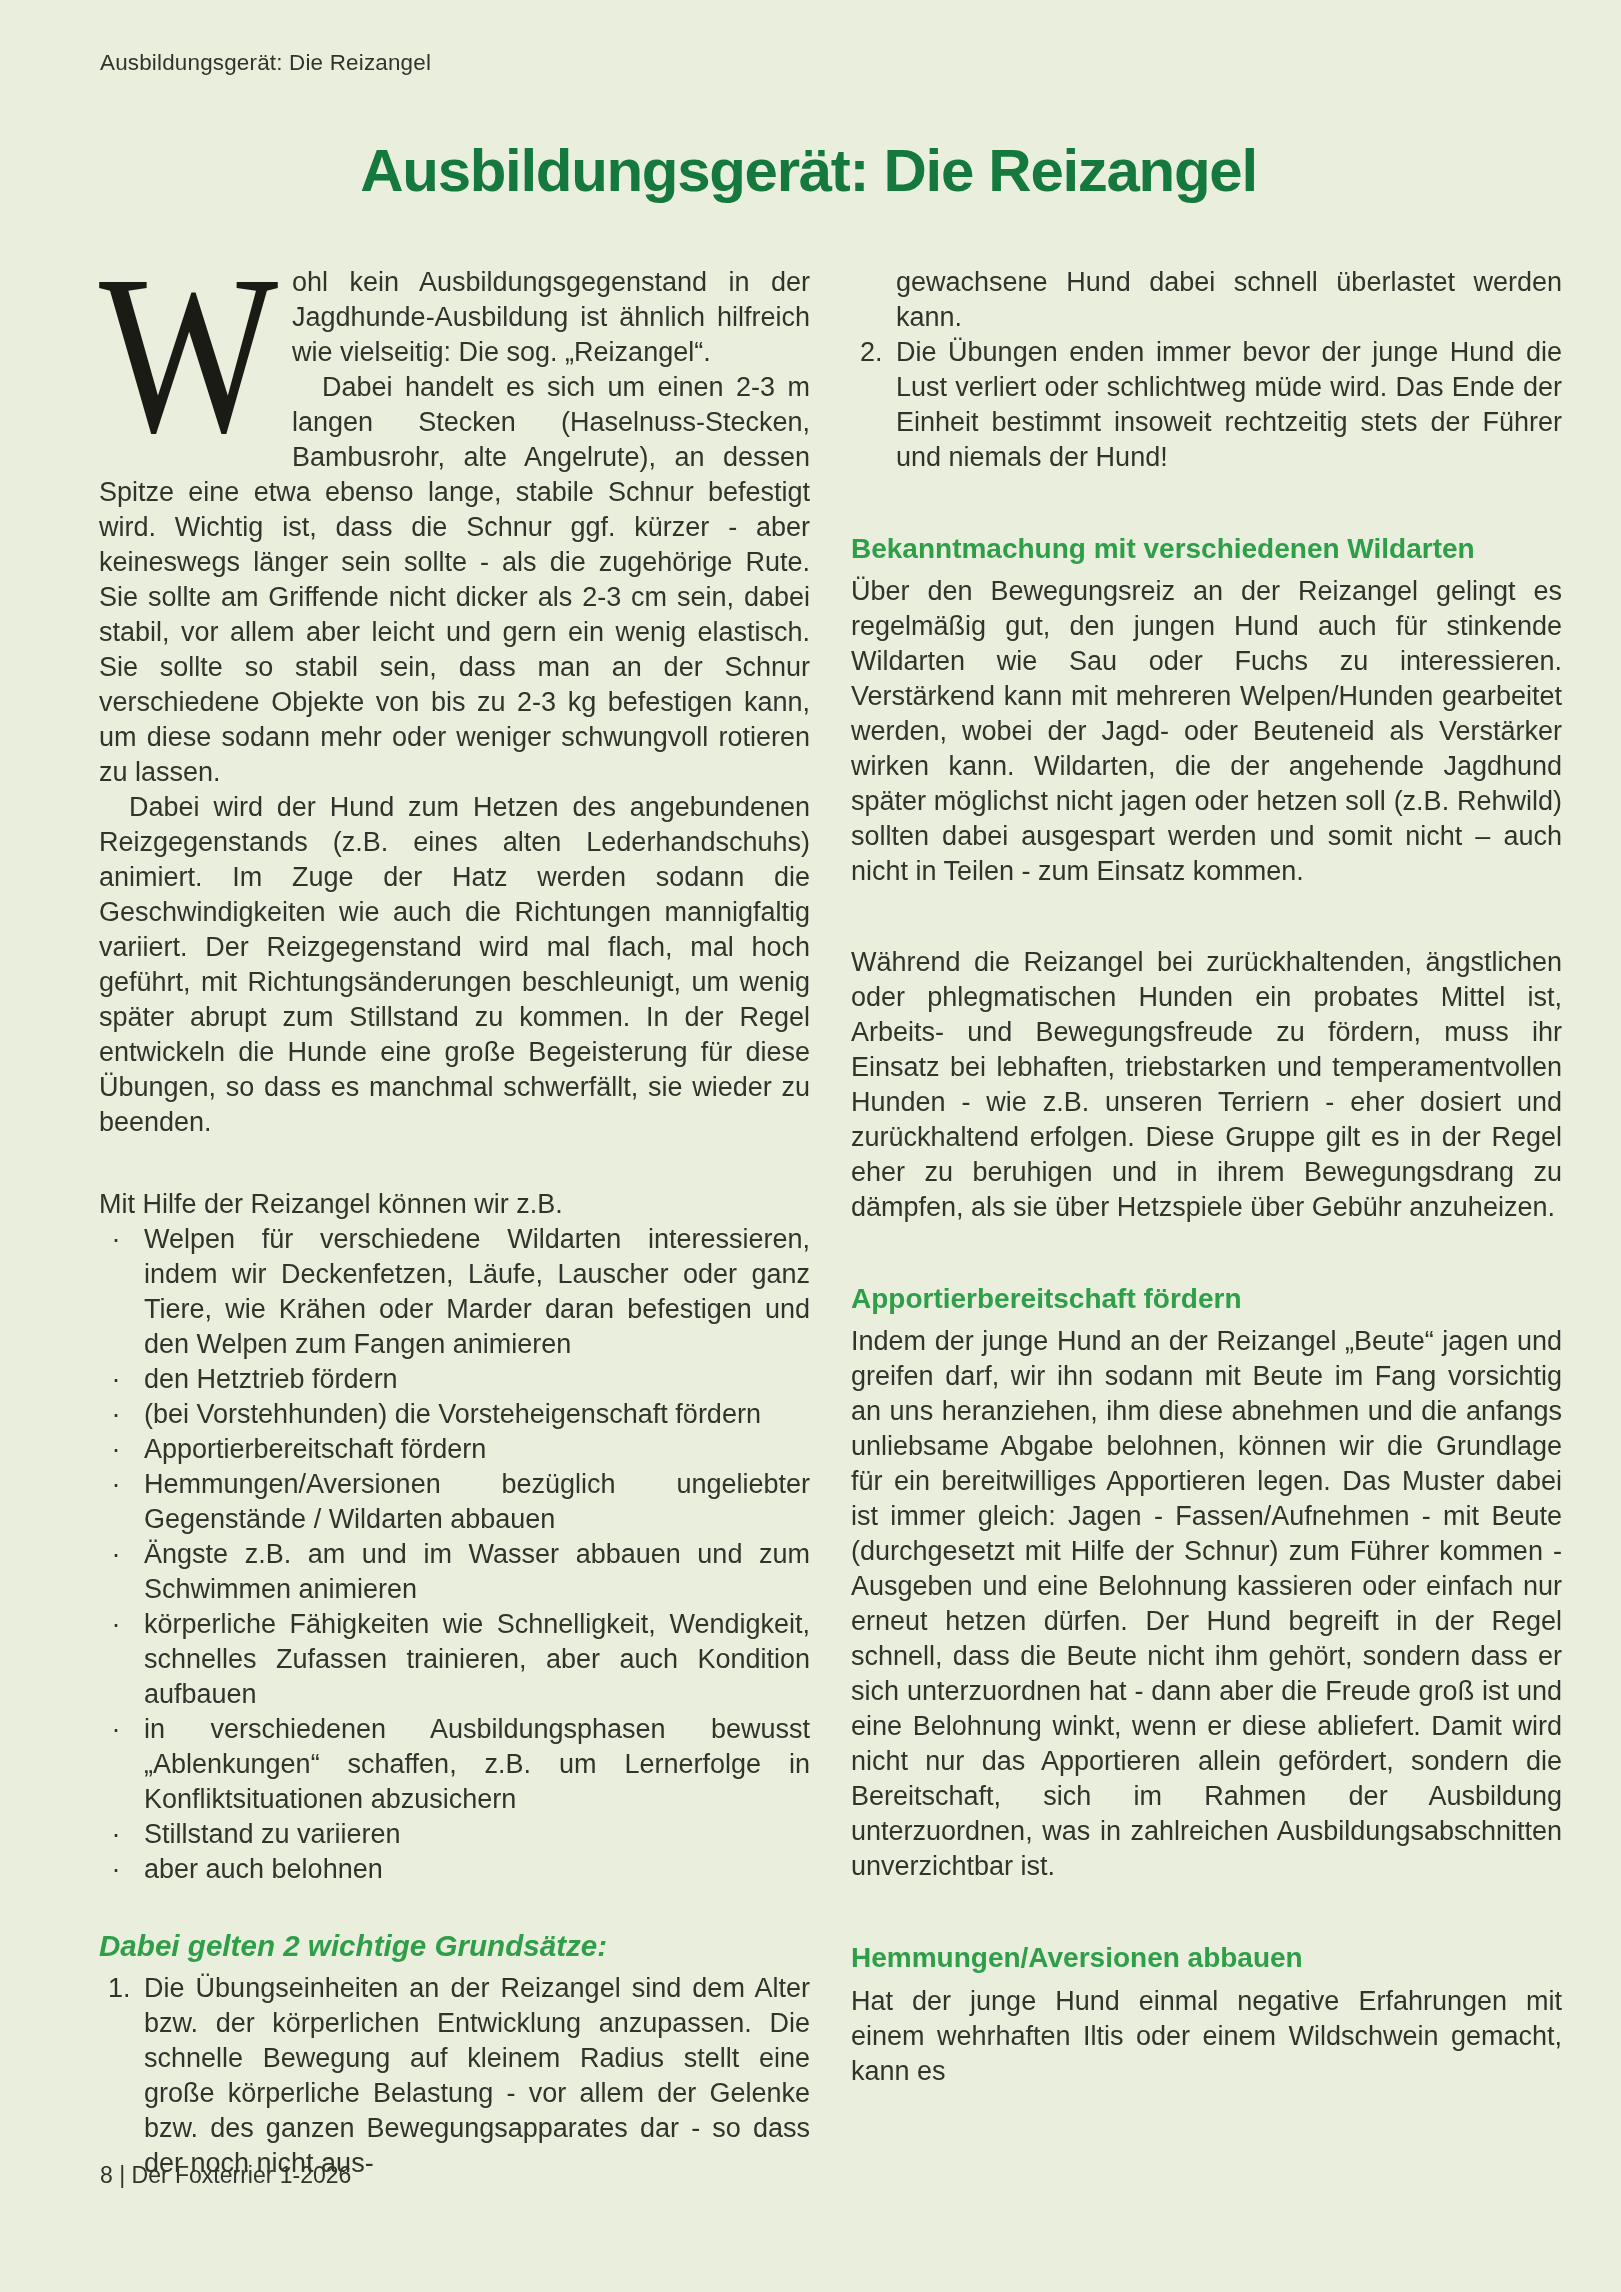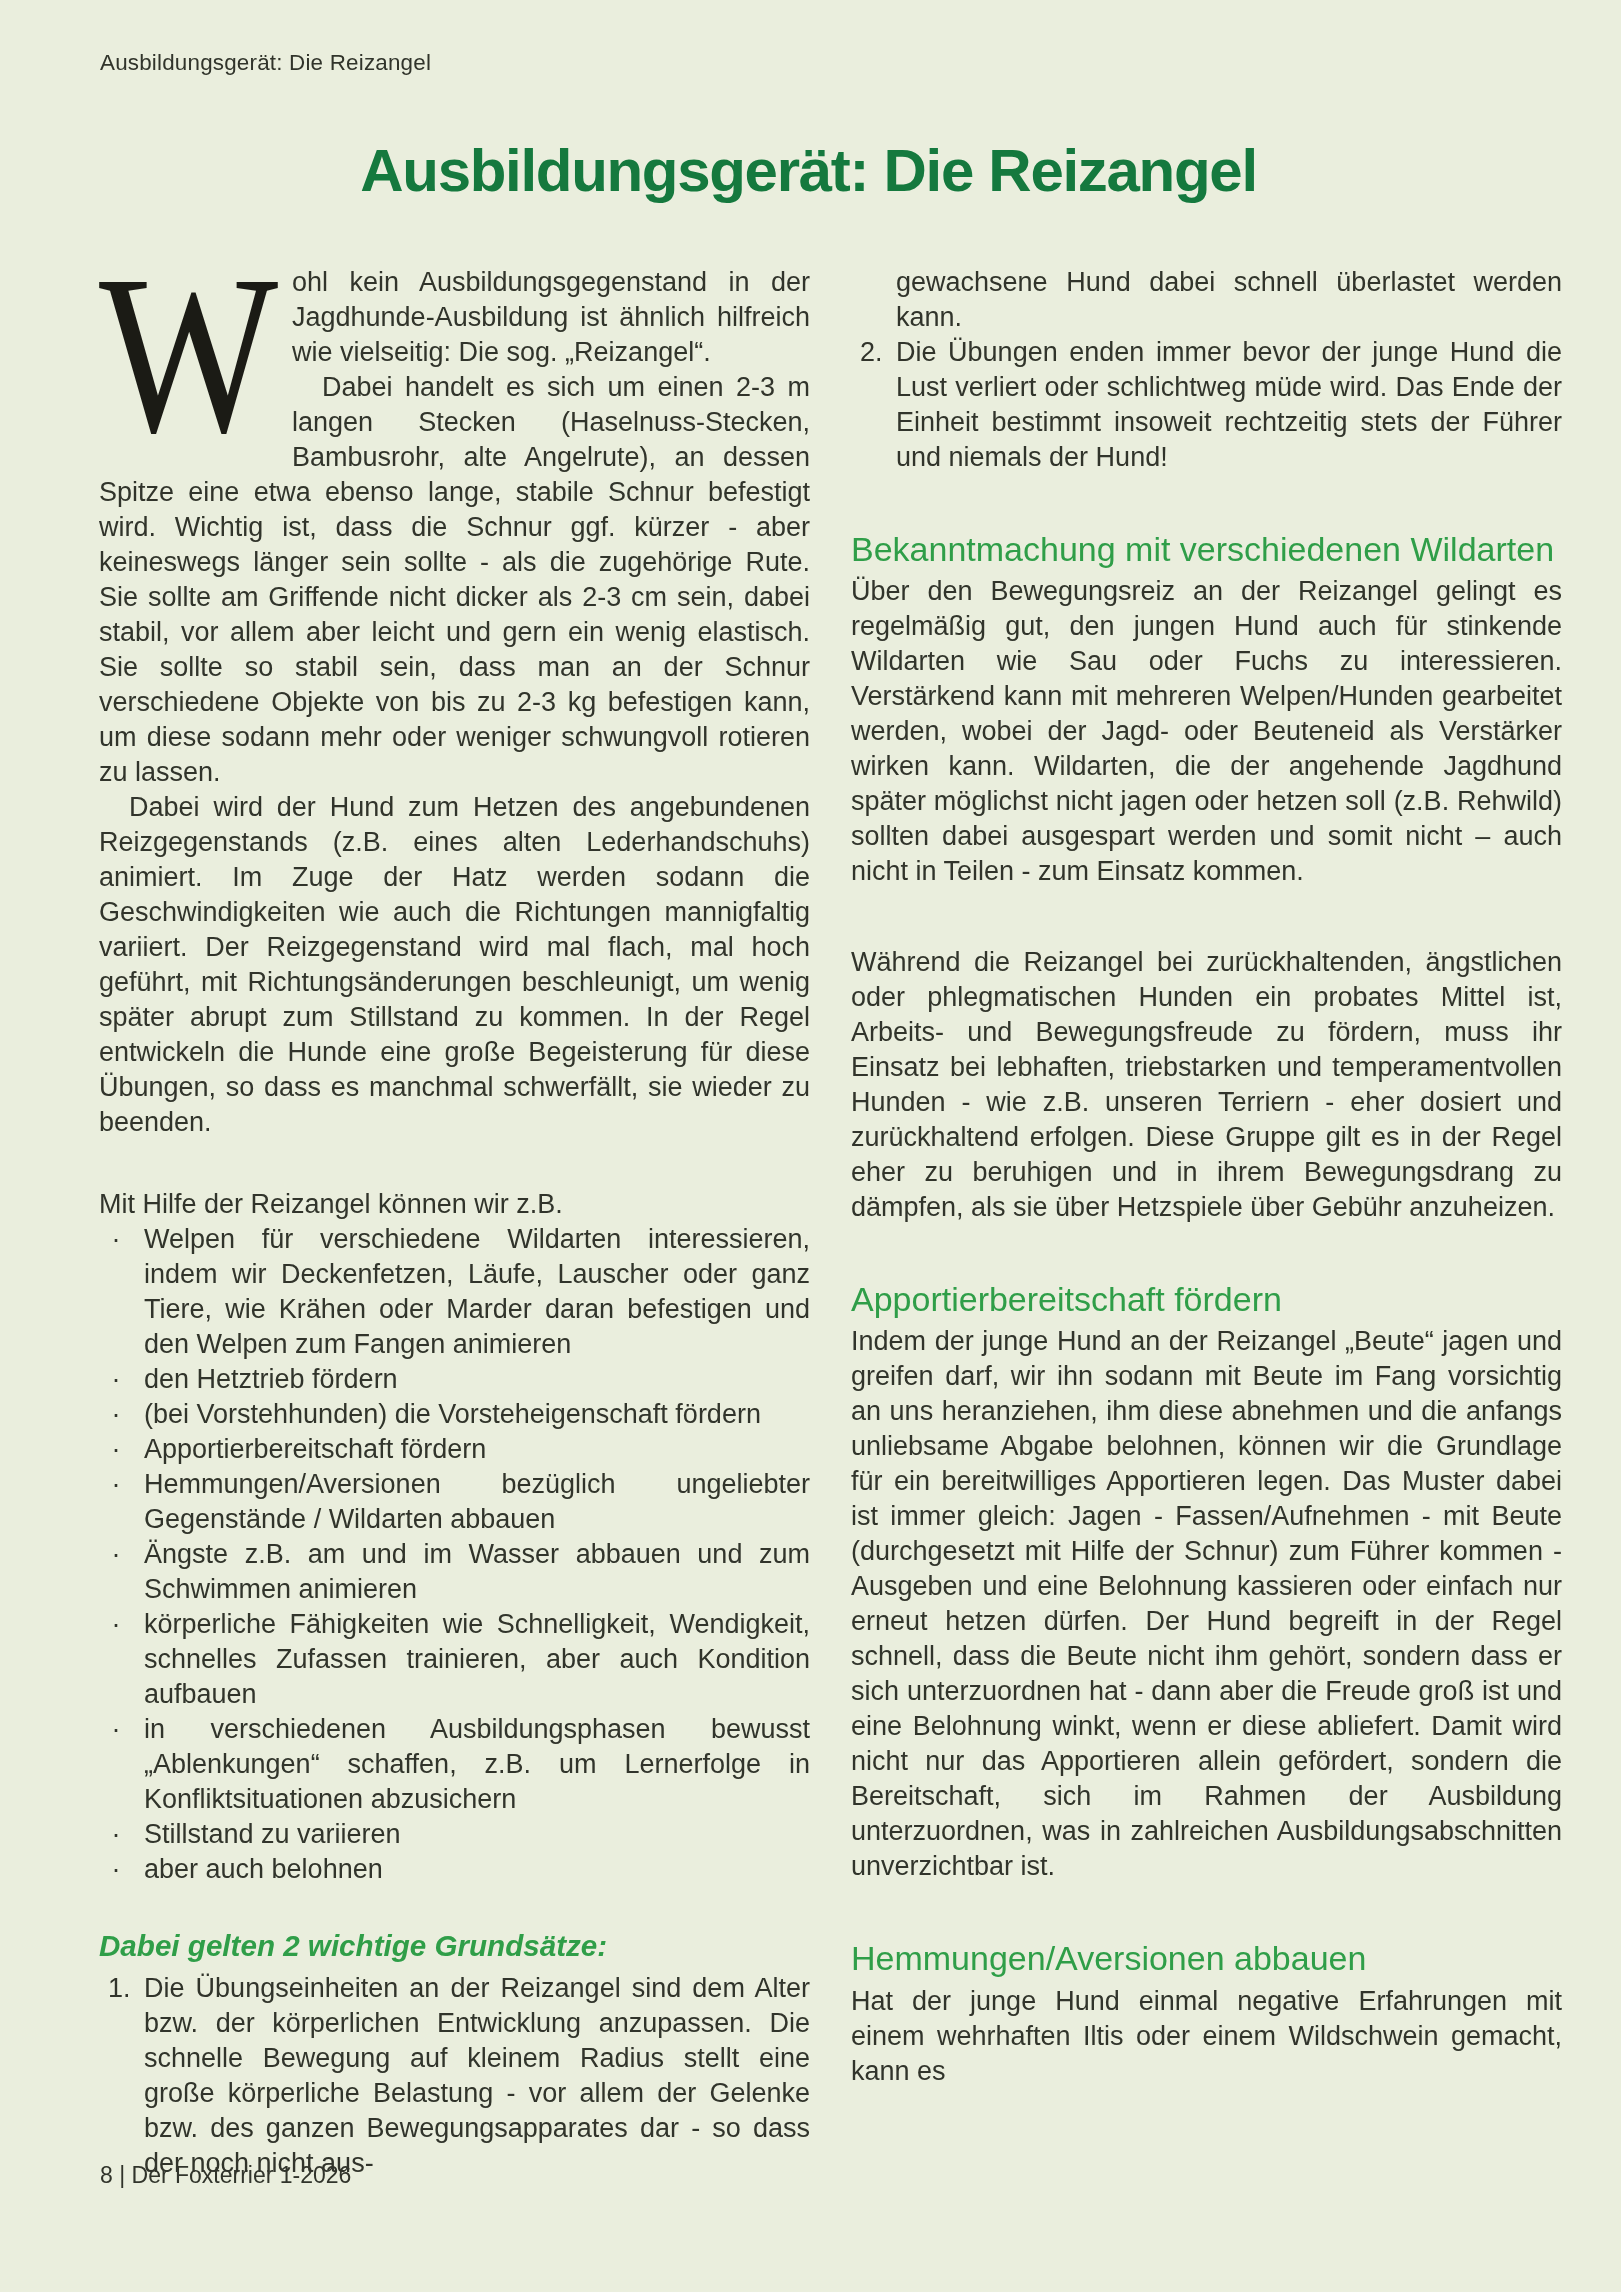--- a/index.html
+++ b/index.html
@@ -79,23 +79,23 @@
     color:var(--heading-green);
     text-align:left;
     font-style:italic;
   }
   .num-item{position:relative;padding-left:45px;}
   .num{position:absolute;left:9px;top:0;}
   .continuation{padding-left:45px;}
   .section{margin-top:56px;}
   .section-heading{
     margin:0 0 7.2px;
-    font-size:34px;
+    font-size:28px;
     line-height:36px;
-    font-weight:normal;
+    font-weight:bold;
     color:var(--heading-green);
     text-align:left;
   }
   .footer{
     position:absolute;
     top:2162px;left:100px;
     font-size:23px;
   }
 </style>
 </head>

